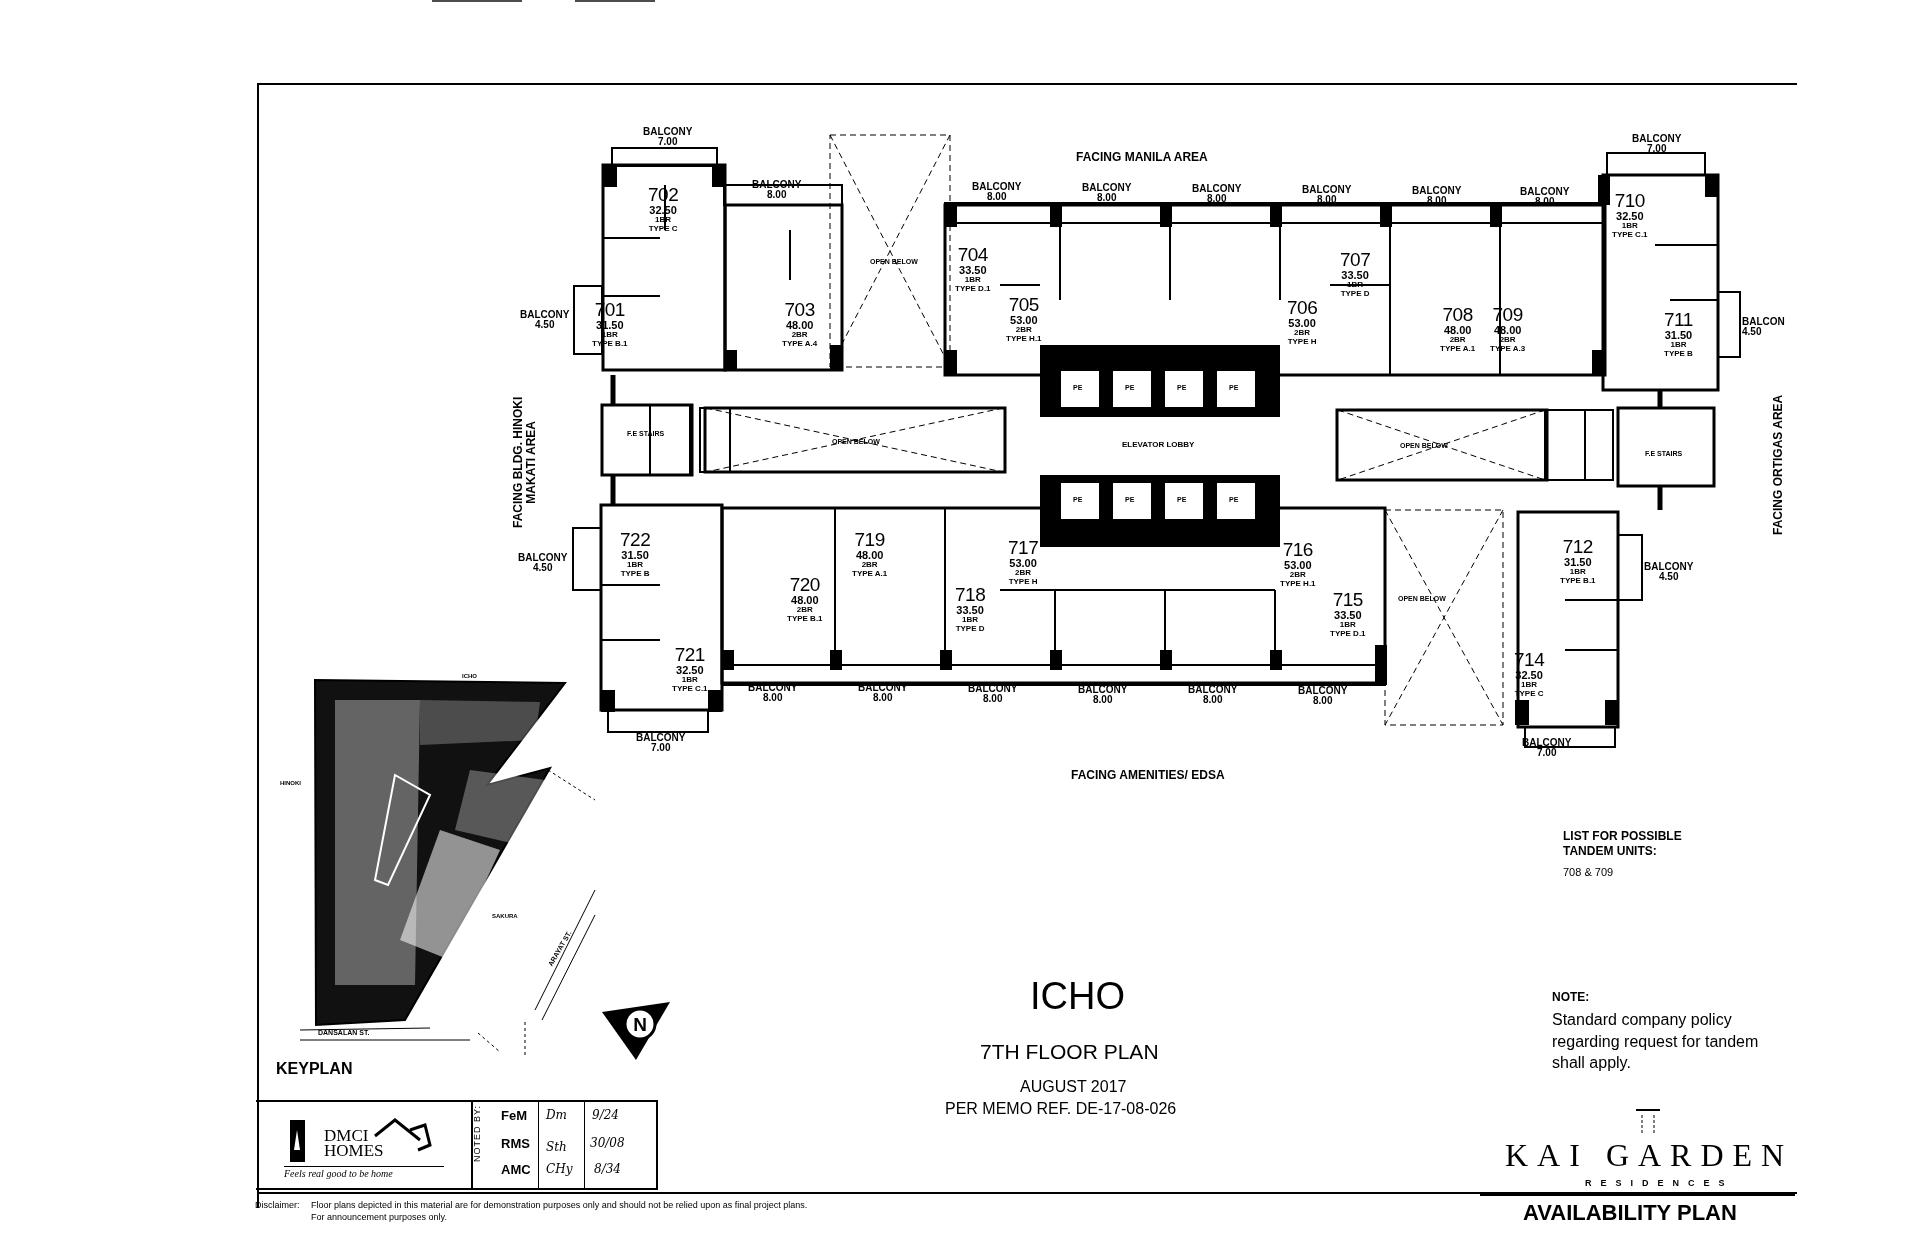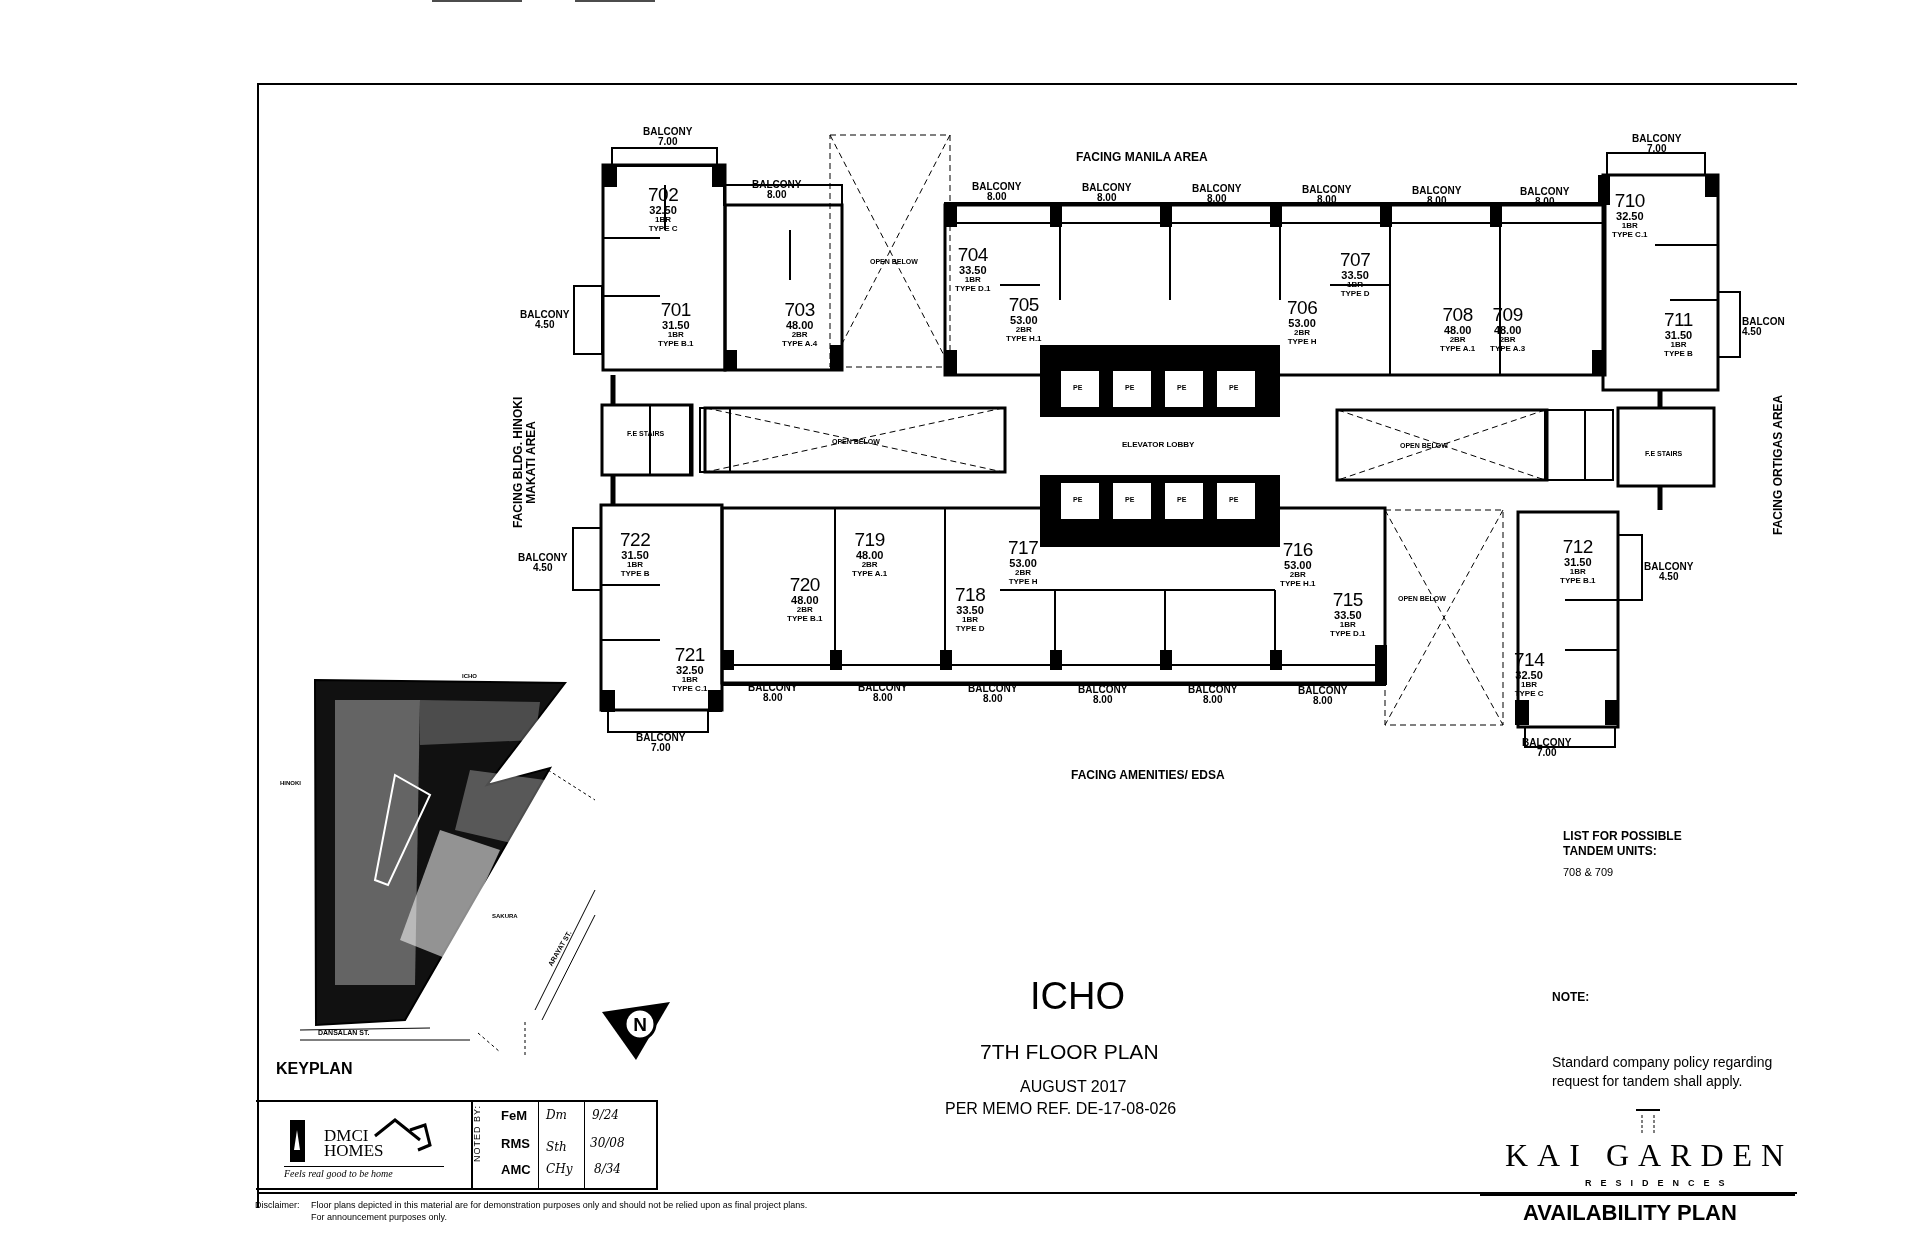--- a/index.html
+++ b/index.html
@@ -21,21 +21,21 @@
   .room{position:absolute;font-size:7px;font-weight:bold;text-align:center;}
   .facing{font-size:12px;}
   .vert{position:absolute;font-size:12px;font-weight:bold;transform:rotate(-90deg);transform-origin:left top;white-space:nowrap;text-align:center;line-height:1.1;}
   .title-main{left:1030px;top:975px;font-size:38px;font-weight:normal;}
   .title-sub{left:980px;top:1040px;font-size:21px;font-weight:normal;}
   .title-date{left:1020px;top:1078px;font-size:16px;font-weight:normal;}
   .title-memo{left:945px;top:1100px;font-size:16px;font-weight:normal;}
   .tandem{left:1563px;top:829px;font-size:12px;font-weight:bold;line-height:1.25;}
   .tandem-units{left:1563px;top:866px;font-size:11px;font-weight:normal;}
   .note{left:1552px;top:990px;font-size:12px;font-weight:bold;}
-  .note-text{left:1552px;top:1009px;font-size:14px;font-weight:normal;line-height:1.35;white-space:normal;width:240px;margin-top:44px;}
+  .note-text{left:1552px;top:1009px;font-size:16px;font-weight:normal;line-height:1.35;white-space:normal;width:240px;}
   .keyplan-lbl{left:276px;top:1060px;font-size:16px;font-weight:bold;}
   .tb-box{left:256px;top:1100px;width:400px;height:86px;border:2px solid #000;border-left:none;}
   .tb-logo{position:absolute;left:18px;top:16px;width:170px;height:60px;}
   .tb-divider{position:absolute;left:215px;top:0;width:2px;height:86px;background:#000;}
   .noted-by{position:absolute;left:216px;top:20px;font-size:9px;transform:rotate(-90deg) translate(-40px,0);transform-origin:left top;letter-spacing:1px;}
   .sig-row{position:absolute;left:245px;font-size:13px;font-weight:bold;}
   .sig-col1{position:absolute;left:282px;top:0;width:1px;height:86px;background:#000;}
   .sig-col2{position:absolute;left:328px;top:0;width:1px;height:86px;background:#000;}
   .sig{position:absolute;font-family:"DejaVu Serif",serif;font-size:12px;font-style:italic;}
   .disclaimer{left:255px;top:1199px;font-size:9px;font-weight:normal;line-height:1.35;}
@@ -206,21 +206,21 @@
   <text x="40" y="41" text-anchor="middle" font-family="Liberation Sans, sans-serif" font-weight="bold" font-size="19">N</text>
 </svg>
 
 <div class="lbl facing" style="left:1076px;top:150px;">FACING MANILA AREA</div>
 <div class="lbl facing" style="left:1071px;top:768px;">FACING AMENITIES/ EDSA</div>
 <div class="vert" style="left:512px;top:528px;">
   <span>FACING BLDG. HINOKI</span><br><span>MAKATI AREA</span>
 </div>
 <div class="vert" style="left:1772px;top:535px;">FACING ORTIGAS AREA</div>
 
-<div class="unit" style="left:658px;top:300px;">
+<div class="unit" style="left:592px;top:300px;">
     <span class="no">701</span>
     <span class="area">31.50</span>
     <span class="br">1BR</span>
     <span class="type">TYPE B.1</span>
   </div>
 <div class="unit" style="left:648px;top:185px;">
     <span class="no">702</span>
     <span class="area">32.50</span>
     <span class="br">1BR</span>
     <span class="type">TYPE C</span>

